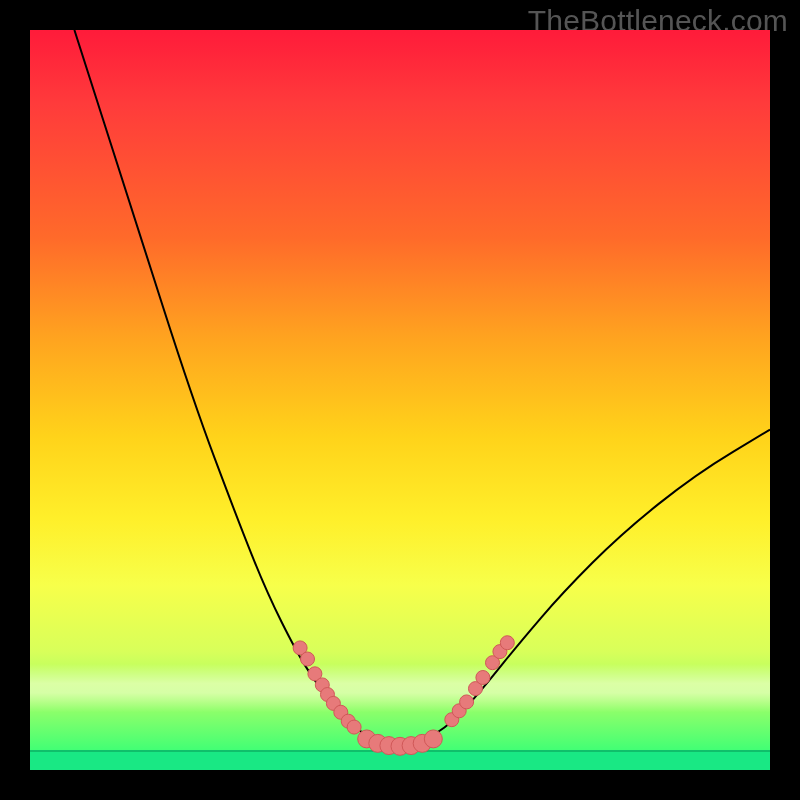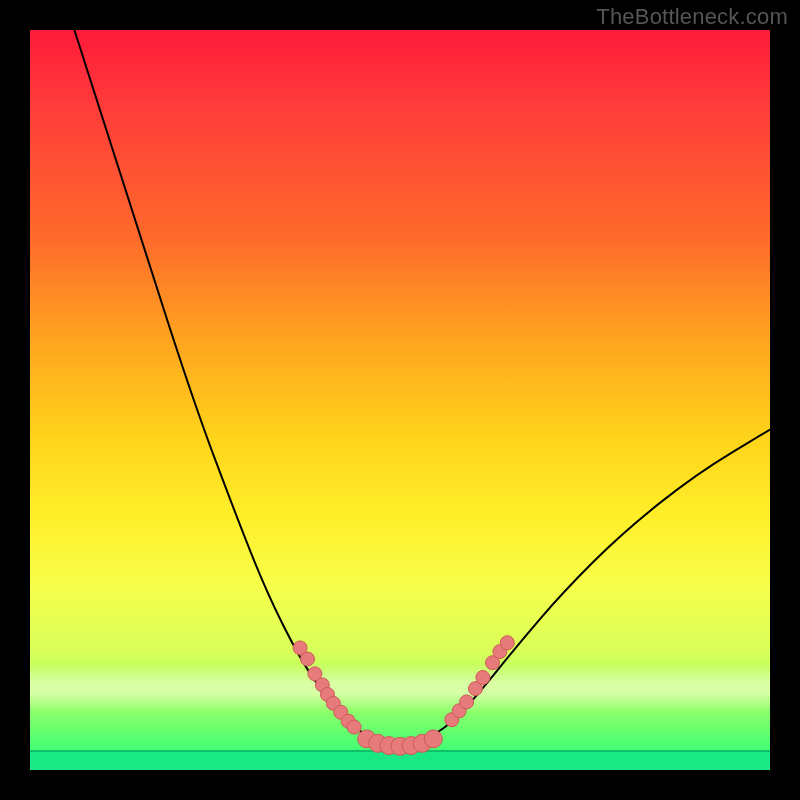--- a/index.html
+++ b/index.html
@@ -17,21 +17,21 @@
     top: 0;
     width: 800px;
     height: 800px;
     background: #000;
   }
   .watermark {
     position: absolute;
     top: 4px;
     right: 12px;
     color: #555;
-    font-size: 22px;
+    font-size: 30px;
     font-weight: 400;
     letter-spacing: 0.2px;
     user-select: none;
   }
   .plot {
     position: absolute;
     left: 30px;
     top: 30px;
     width: 740px;
     height: 740px;

